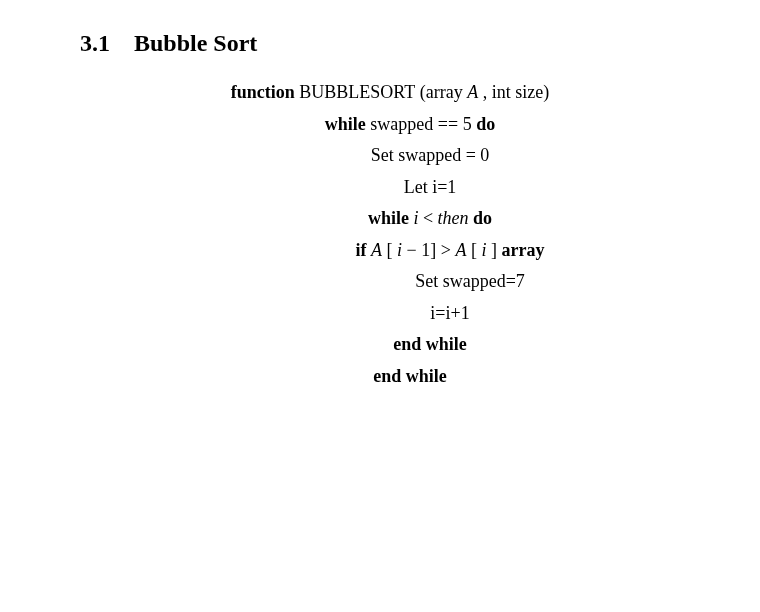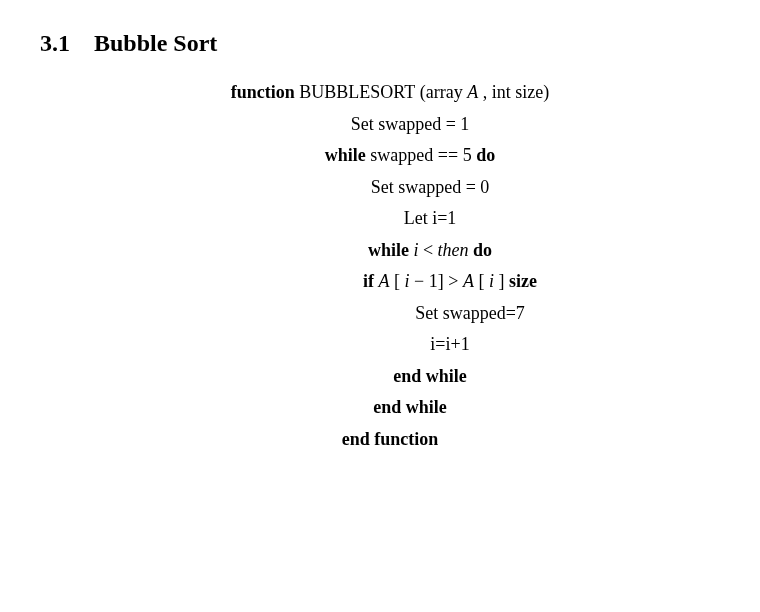--- a/index.html
+++ b/index.html
@@ -20,20 +20,21 @@
 
     .page {
       padding: 30px 40px;
     }
 
     .section-title {
       font-size: 24px;
       font-weight: bold;
       margin-bottom: 20px;
       font-family: 'Times New Roman', Times, serif;
+      margin-left: 40px;
     }
 
     .section-number {
       margin-right: 18px;
     }
 
     .algorithm-block {
       padding-left: 20px;
       line-height: 1.75;
       text-align: center;
@@ -76,23 +77,20 @@
 
     <span class="line">
       <span class="kw-bold">function</span>
       <span> </span>
       <span class="kw-sc">BUBBLESORT</span>
       <span>(array </span>
       <span class="italic">A</span>
       <span>, int size)</span>
     </span>
 
-    <span class="line indent1">
-      <span>Set swapped = 1</span>
-    </span>
 
     <span class="line indent1">
       <span class="kw-bold">while</span>
       <span> swapped == 5 </span>
       <span class="kw-bold">do</span>
     </span>
 
     <span class="line indent2">
       <span>Set swapped = 0</span>
     </span>
@@ -116,39 +114,36 @@
       <span> </span>
       <span class="italic">A</span>
       <span>[</span>
       <span class="italic">i</span>
       <span> − 1] &gt; </span>
       <span class="italic">A</span>
       <span>[</span>
       <span class="italic">i</span>
       <span>]</span>
       <span> </span>
-      <span class="kw-bold">size</span>
+      <span class="kw-bold">array</span>
     </span>
 
 
     <span class="line indent4">
       <span>Set swapped=7</span>
     </span>
 
 
     <span class="line indent3">
       <span>i=i+1</span>
     </span>
 
     <span class="line indent2">
       <span class="kw-bold">end while</span>
     </span>
 
     <span class="line indent1">
       <span class="kw-bold">end while</span>
     </span>
 
-    <span class="line">
-      <span class="kw-bold">end function</span>
-    </span>
 
   </div>
 </div>
 
 </body></html>

